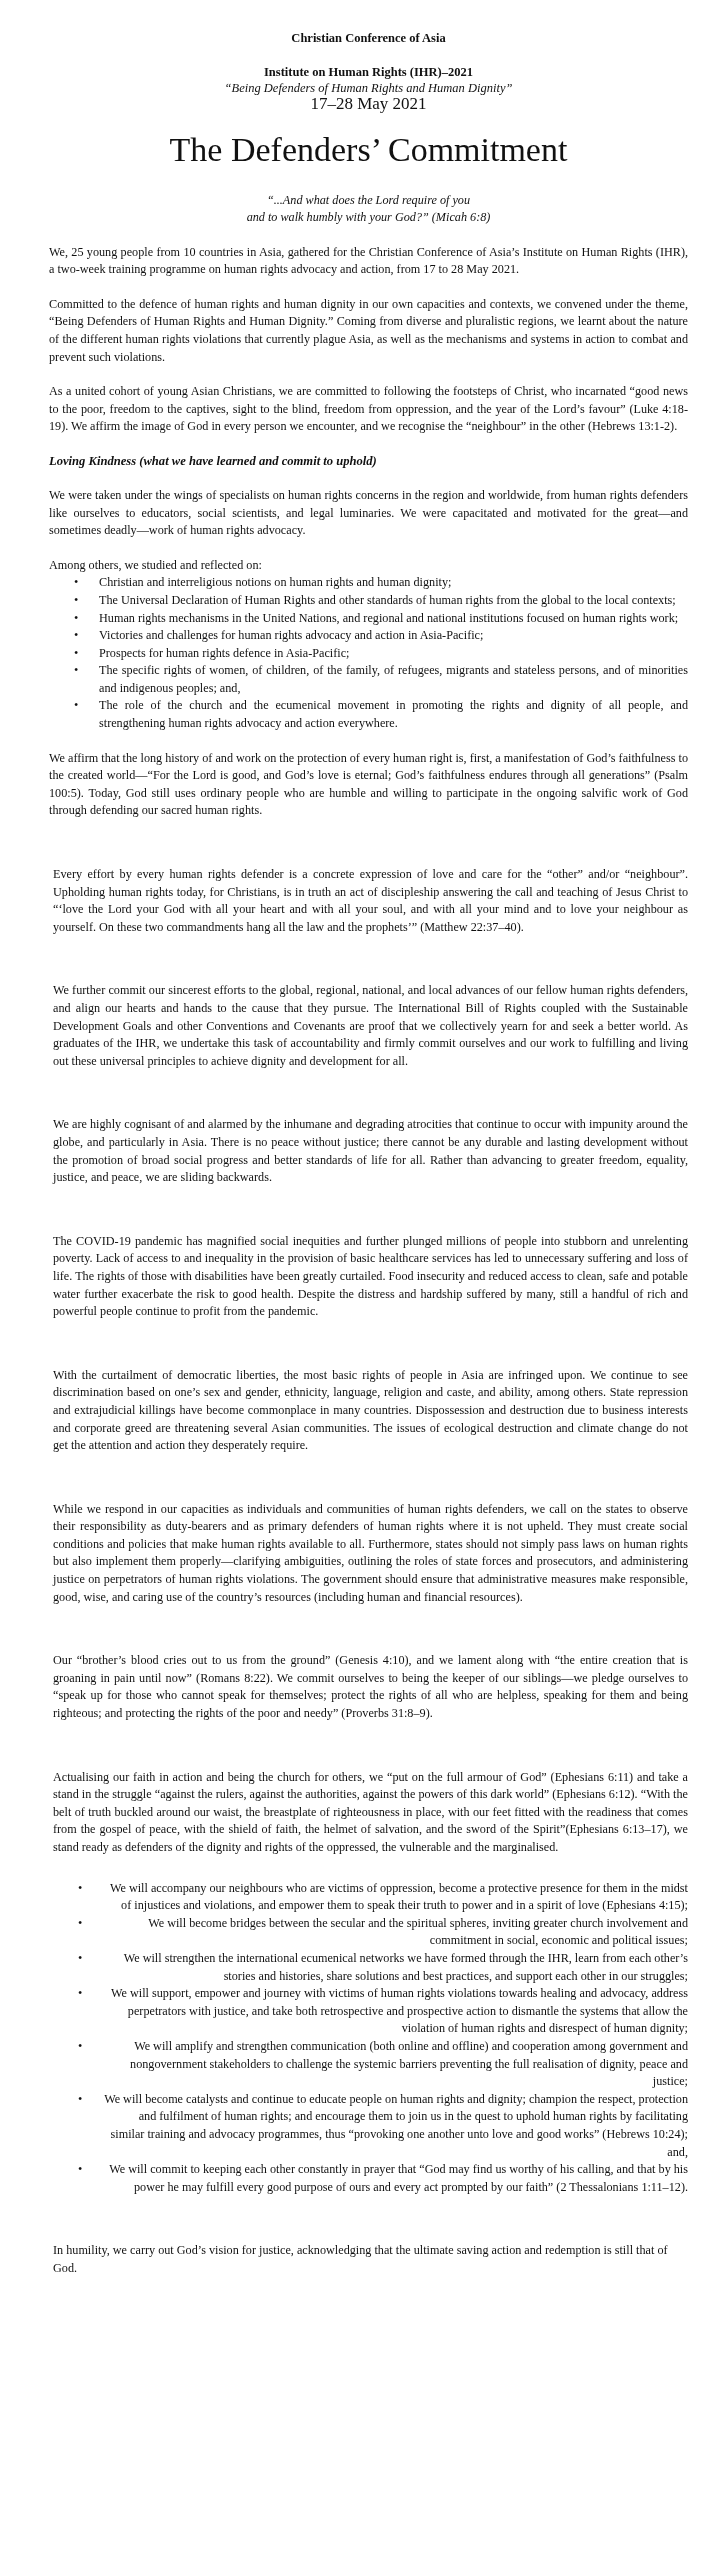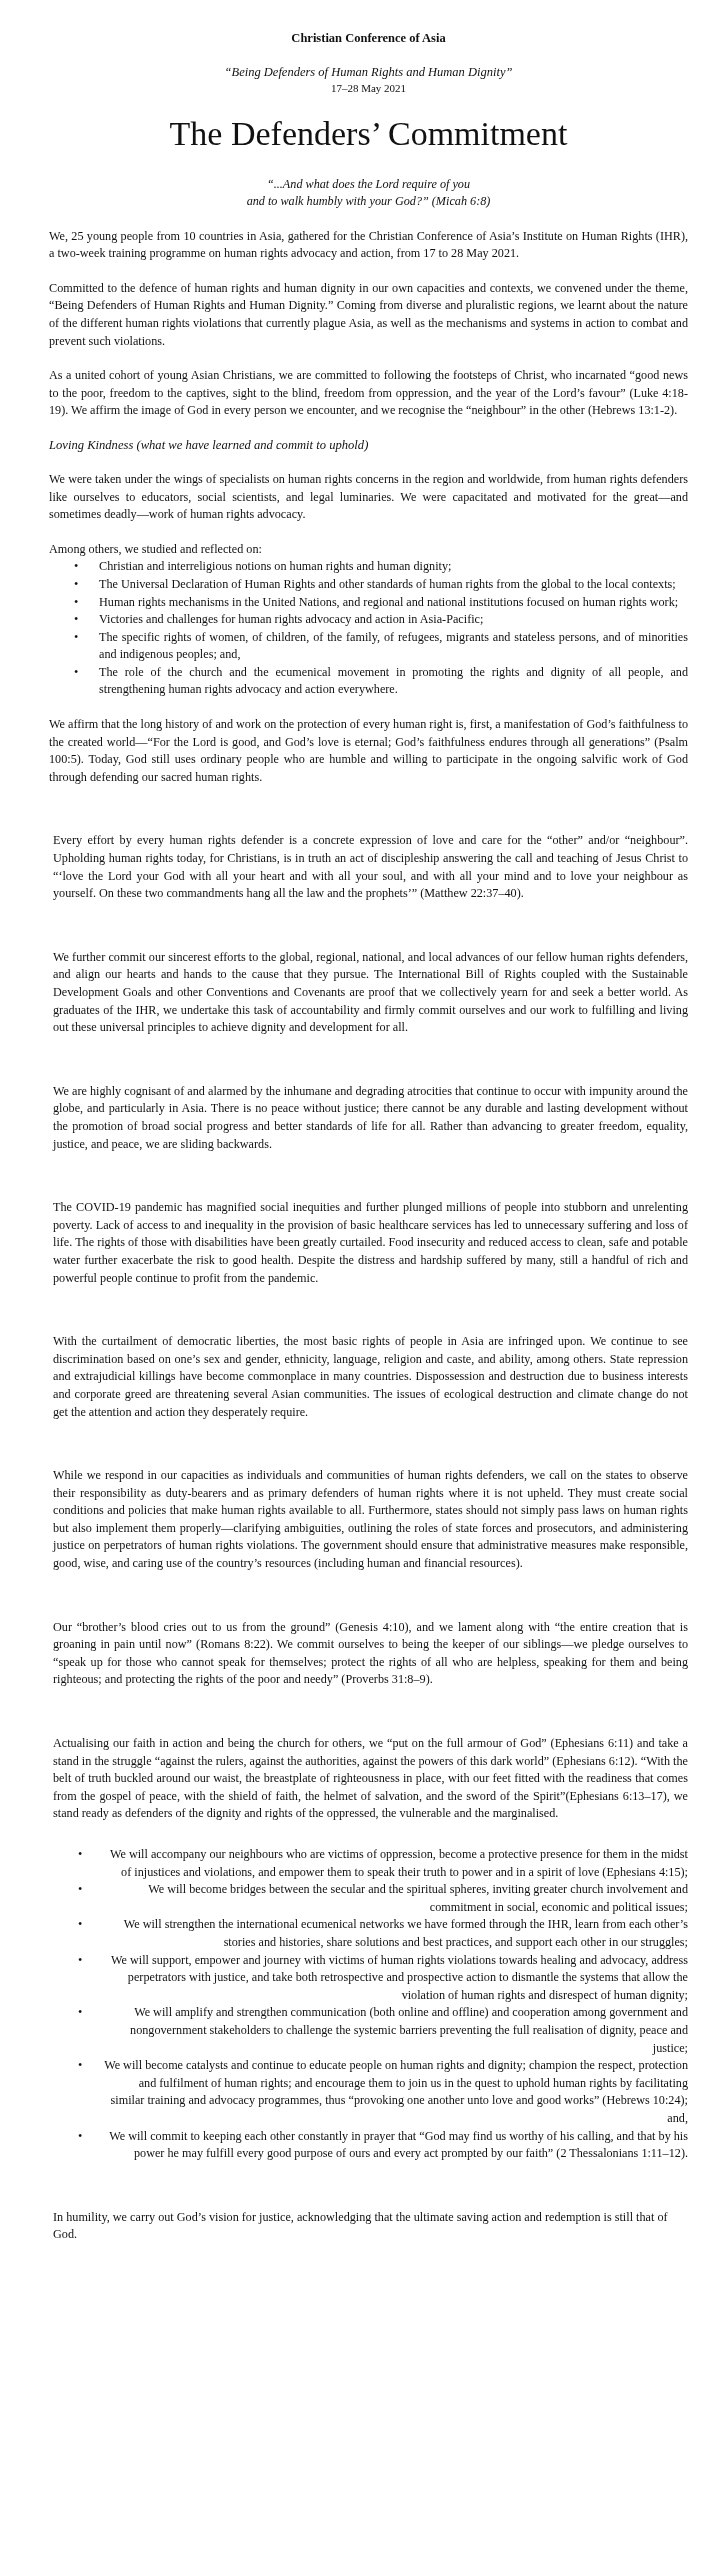--- a/index.html
+++ b/index.html
@@ -9,46 +9,47 @@
     font-family: "Liberation Serif", "DejaVu Serif", serif;
     color: #111111;
     font-size: 12.2px;
     line-height: 17.6px;
   }
   .page { padding: 30px 30px 40px 49px; width: 639px; }
   .center { text-align: center; }
   .org { font-weight: bold; font-size: 12.5px; margin: 0 0 16px 0; }
   .inst { font-weight: bold; font-size: 12.5px; margin: 0; line-height: 16px; }
   .theme { font-style: italic; font-size: 12.5px; margin: 0; line-height: 16px; }
-  .dates { font-size: 11px; margin: 0; line-height: 16px; }
+  .dates { font-size: 17px; margin: 0; line-height: 16px; }
   .title { font-size: 34px; line-height: 40px; margin: 18px 0 22px 0; font-weight: normal; text-align: center; }
   .epigraph { font-style: italic; font-size: 12.2px; line-height: 17.5px; margin: 0 0 17px 0; }
   .epigraph div { display: block; }
   p { margin: 0 0 17px 0; text-align: justify; }
   p.indent-tiny { padding-left: 4px; margin-top: 46px; }
   h2.section {
-    font-style: italic; font-weight: normal; font-size: 12.6px;
+    font-style: italic; font-weight: bold; font-size: 12.6px;
     margin: 0 0 17px 0; line-height: 17px;
   }
   .lead { margin: 0; }
   ul.bullets { margin: 0 0 17px 0; padding-left: 50px; list-style: none; }
   ul.bullets li { position: relative; text-align: justify; }
   ul.bullets li::before {
     content: "\2022"; position: absolute; left: -25px; top: 0;
   }
   ul.bullets.ragged li { text-align: right; }
   .spacer { height: 6px; }
 </style>
 </head>
 <body>
 
 <div class="page">
 
   <div class="center">
     <p class="org center">Christian Conference of Asia</p>
+    <p class="inst center">Institute on Human Rights (IHR)–2021</p>
     <p class="theme center">“Being Defenders of Human Rights and Human Dignity”</p>
     <p class="dates center">17–28 May 2021</p>
   </div>
 
   <h1 class="title center">The Defenders’ Commitment</h1>
 
   <div class="epigraph center">
     <div>“...And what does the Lord require of you</div>
     <div>and to walk humbly with your God?” (Micah 6:8)</div>
   </div>
@@ -58,20 +59,21 @@
   <p>As a united cohort of young Asian Christians, we are committed to following the footsteps of Christ, who incarnated “good news to the poor, freedom to the captives, sight to the blind, freedom from oppression, and the year of the Lord’s favour” (Luke 4:18-19). We affirm the image of God in every person we encounter, and we recognise the “neighbour” in the other (Hebrews 13:1-2).</p>
 
   <h2 class="section">Loving Kindness (what we have learned and commit to uphold)</h2>
   <p>We were taken under the wings of specialists on human rights concerns in the region and worldwide, from human rights defenders like ourselves to educators, social scientists, and legal luminaries. We were capacitated and motivated for the great—and sometimes deadly—work of human rights advocacy.</p>
   <p class="lead">Among others, we studied and reflected on:</p>
   <ul class="bullets">
     <li>Christian and interreligious notions on human rights and human dignity;</li>
     <li>The Universal Declaration of Human Rights and other standards of human rights from the global to the local contexts;</li>
     <li>Human rights mechanisms in the United Nations, and regional and national institutions focused on human rights work;</li>
     <li>Victories and challenges for human rights advocacy and action in Asia-Pacific;</li>
+    <li>Prospects for human rights defence in Asia-Pacific;</li>
     <li>The specific rights of women, of children, of the family, of refugees, migrants and stateless persons, and of minorities and indigenous peoples; and,</li>
     <li>The role of the church and the ecumenical movement in promoting the rights and dignity of all people, and strengthening human rights advocacy and action everywhere.</li>
   </ul>
   <p>We affirm that the long history of and work on the protection of every human right is, first, a manifestation of God’s faithfulness to the created world—“For the Lord is good, and God’s love is eternal; God’s faithfulness endures through all generations” (Psalm 100:5). Today, God still uses ordinary people who are humble and willing to participate in the ongoing salvific work of God through defending our sacred human rights.</p>
   <p class="indent-tiny">Every effort by every human rights defender is a concrete expression of love and care for the “other” and/or “neighbour”. Upholding human rights today, for Christians, is in truth an act of discipleship answering the call and teaching of Jesus Christ to “‘love the Lord your God with all your heart and with all your soul, and with all your mind and to love your neighbour as yourself. On these two commandments hang all the law and the prophets’” (Matthew 22:37–40).</p>
   <p class="indent-tiny">We further commit our sincerest efforts to the global, regional, national, and local advances of our fellow human rights defenders, and align our hearts and hands to the cause that they pursue. The International Bill of Rights coupled with the Sustainable Development Goals and other Conventions and Covenants are proof that we collectively yearn for and seek a better world. As graduates of the IHR, we undertake this task of accountability and firmly commit ourselves and our work to fulfilling and living out these universal principles to achieve dignity and development for all.</p>
 
   <p class="indent-tiny">We are highly cognisant of and alarmed by the inhumane and degrading atrocities that continue to occur with impunity around the globe, and particularly in Asia. There is no peace without justice; there cannot be any durable and lasting development without the promotion of broad social progress and better standards of life for all. Rather than advancing to greater freedom, equality, justice, and peace, we are sliding backwards.</p>
   <p class="indent-tiny">The COVID-19 pandemic has magnified social inequities and further plunged millions of people into stubborn and unrelenting poverty. Lack of access to and inequality in the provision of basic healthcare services has led to unnecessary suffering and loss of life. The rights of those with disabilities have been greatly curtailed. Food insecurity and reduced access to clean, safe and potable water further exacerbate the risk to good health. Despite the distress and hardship suffered by many, still a handful of rich and powerful people continue to profit from the pandemic.</p>
   <p class="indent-tiny">With the curtailment of democratic liberties, the most basic rights of people in Asia are infringed upon. We continue to see discrimination based on one’s sex and gender, ethnicity, language, religion and caste, and ability, among others. State repression and extrajudicial killings have become commonplace in many countries. Dispossession and destruction due to business interests and corporate greed are threatening several Asian communities. The issues of ecological destruction and climate change do not get the attention and action they desperately require.</p>

